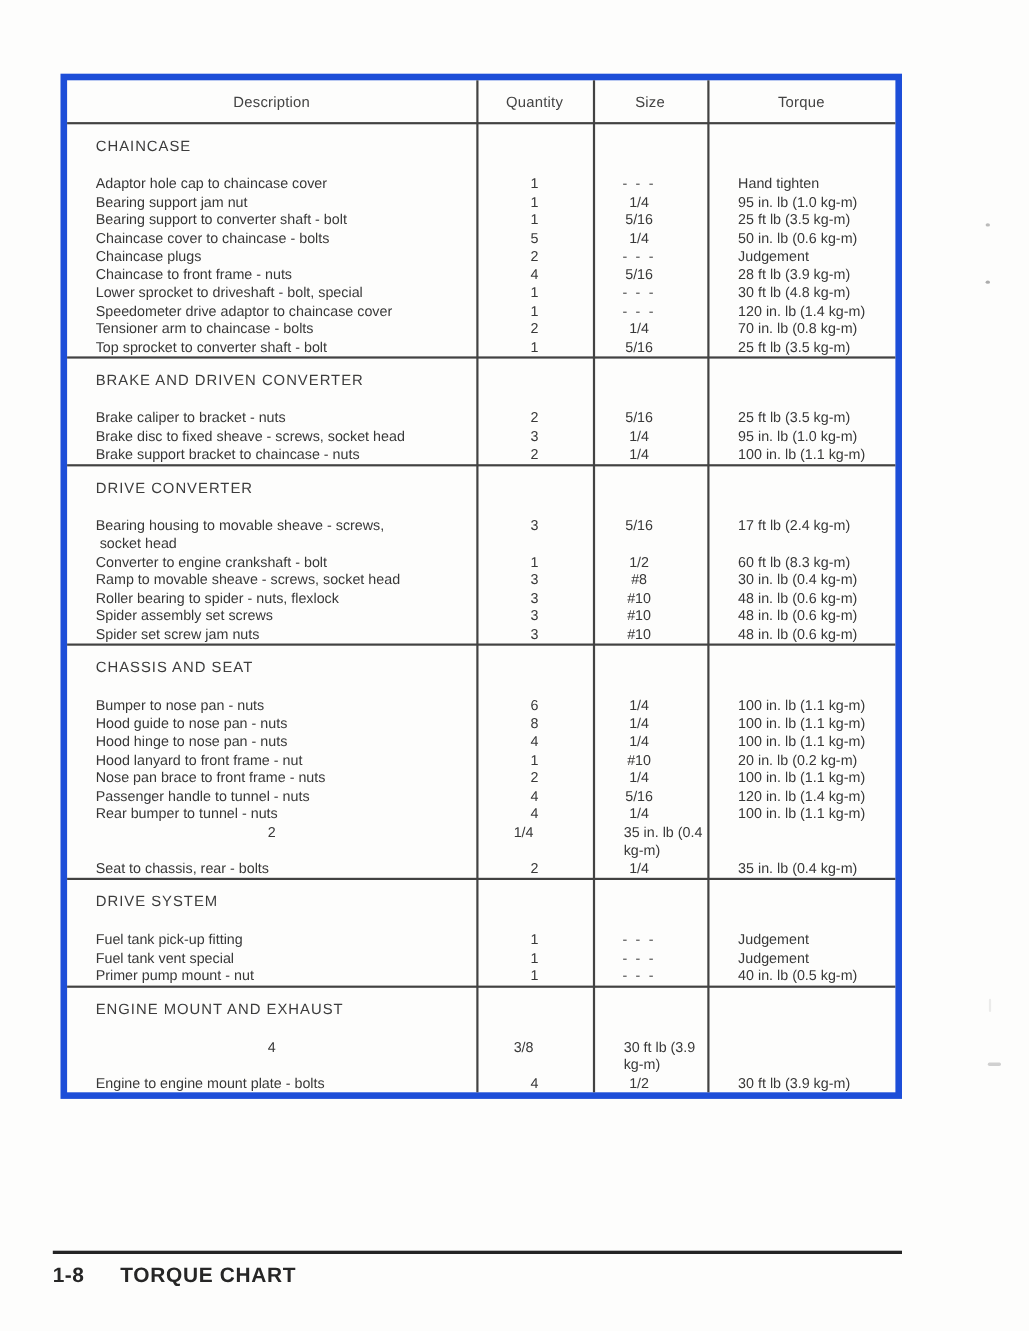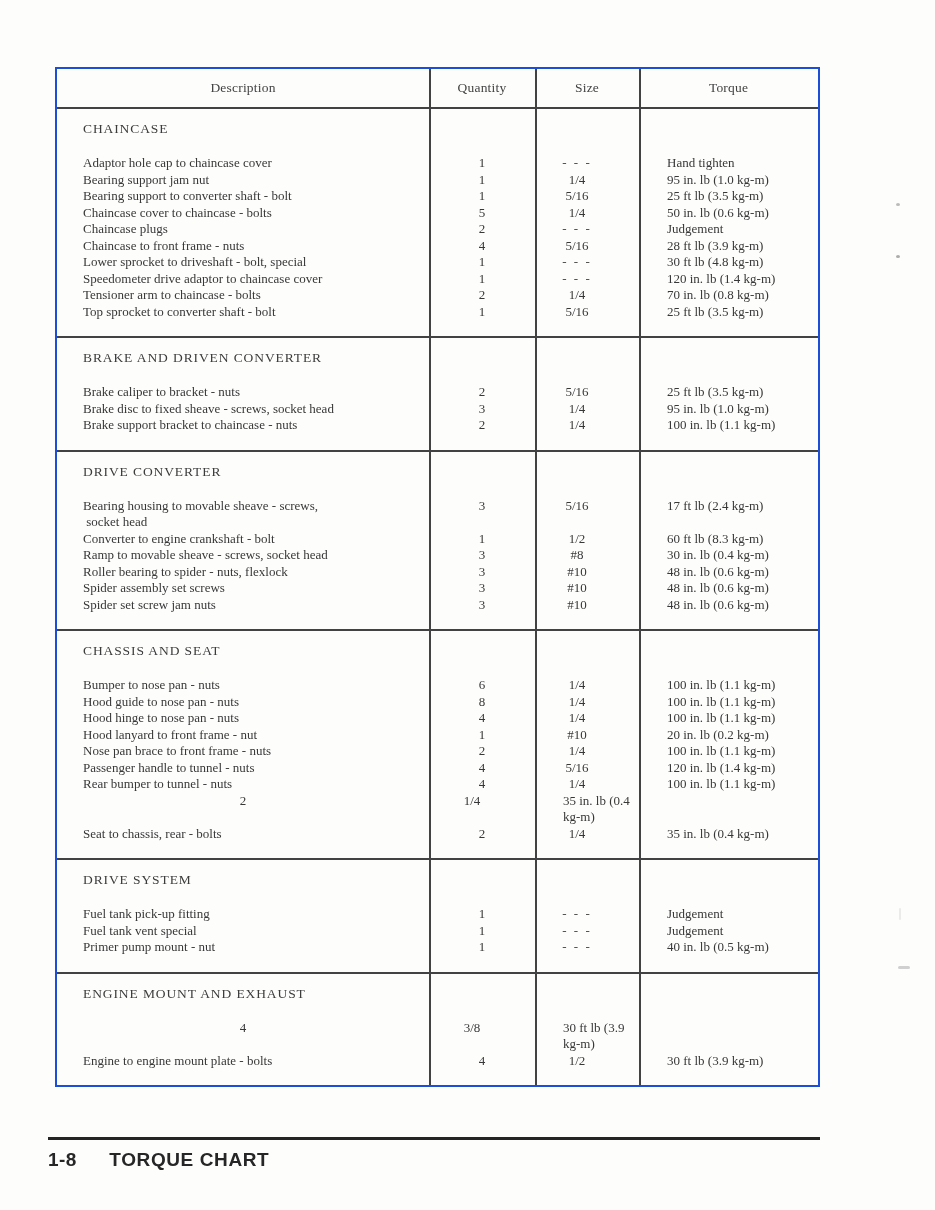--- a/index.html
+++ b/index.html
@@ -16,23 +16,22 @@
     overflow: hidden;
   }
 
   
   .table-wrap {
     position: absolute;
     left: 55px;
     top: 67px;
     width: 765px;
     box-sizing: border-box;
-    border: 2px solid #1d4ed8;
+    border: 6px solid #1d4ed8;
     background: #fdfdfc;
-    font-family: Liberation Serif, serif;
   }
   
   .vline {
     position: absolute;
     top: 0;
     bottom: 0;
     width: 2px;
     background: #424242;
   }
   .vline.v1 { left: 372px; }
@@ -54,21 +53,21 @@
   }
   .th {
     text-align: center;
     font-size: 13.5px;
     color: #434343;
     letter-spacing: 0.2px;
   }
 
   .sec {
     border-top: 2px solid #424242;
-    padding-bottom: 16px;
+    padding-bottom: 0;
   }
   .sec-title {
     display: block;
     margin: 12px 0 18px 0;
     padding-left: 26px;
     font-size: 13.5px;
     line-height: 16px;
     letter-spacing: 0.9px;
     color: #3c3c3c;
   }

